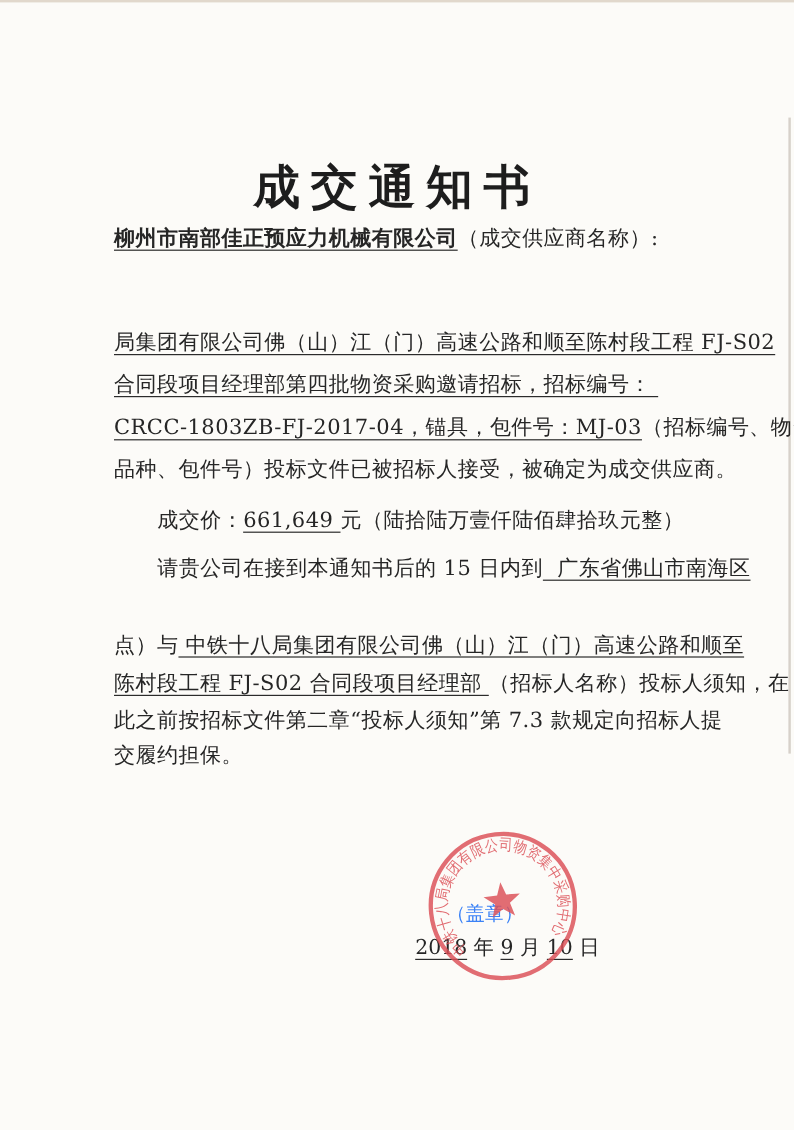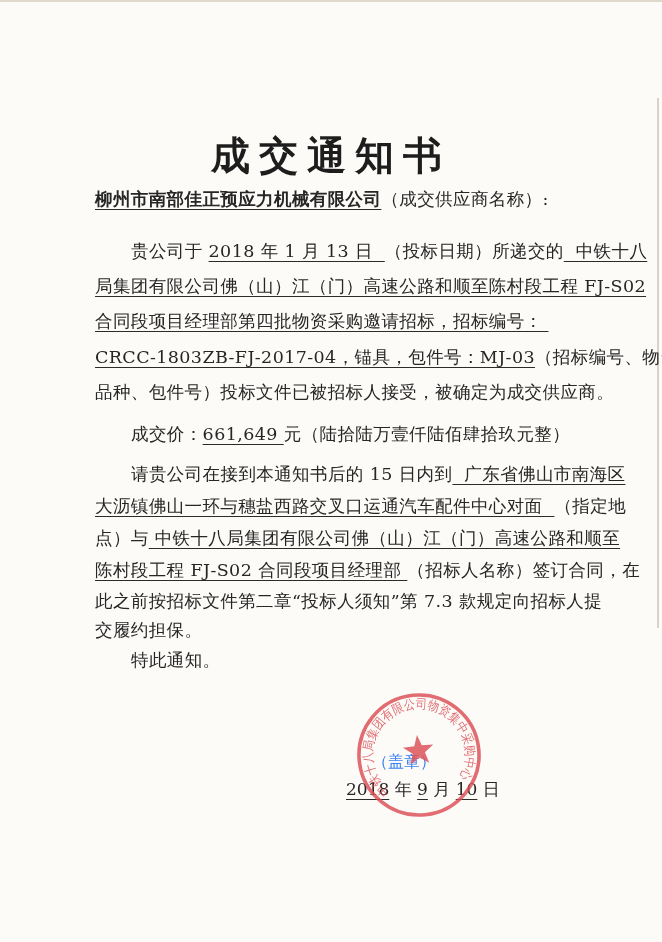--- a/index.html
+++ b/index.html
@@ -35,45 +35,42 @@
 
 <div class="page">
 
   <div class="edge-top"></div>
   <div class="edge-right"></div>
 
   <div class="doc-title">成交通知书</div>
 
   <div class="line" style="top:189px"><span class="u b">柳州市南部佳正预应力机械有限公司</span><span>（成交供应商名称）:</span></div>
 
-  <div class="line indent" style="top:241px"><span>贵公司于 </span><span class="u">2018 年 1 月 13 日  </span><span>（投标日期）所递交的</span><span class="u">  中铁十八</span></div>
 
   <div class="line" style="top:276px"><span class="u">局集团有限公司佛（山）江（门）高速公路和顺至陈村段工程 FJ-S02</span></div>
 
   <div class="line" style="top:311px"><span class="u">合同段项目经理部第四批物资采购邀请招标，招标编号： </span></div>
 
   <div class="line" style="top:347px"><span class="u">CRCC-1803ZB-FJ-2017-04，锚具，包件号：MJ-03</span><span>（招标编号、物资</span></div>
 
   <div class="line" style="top:382px"><span>品种、包件号）投标文件已被招标人接受，被确定为成交供应商。</span></div>
 
   <div class="line indent" style="top:424px"><span>成交价：</span><span class="u">661,649 </span><span>元（陆拾陆万壹仟陆佰肆拾玖元整）</span></div>
 
   <div class="line indent" style="top:464px"><span>请贵公司在接到本通知书后的 15 日内到</span><span class="u">  广东省佛山市南海区</span></div>
 
-  <div class="line" style="top:496px"><span class="u">大沥镇佛山一环与穗盐西路交叉口运通汽车配件中心对面  </span><span>（指定地</span></div>
 
   <div class="line" style="top:528px"><span>点）与</span><span class="u"> 中铁十八局集团有限公司佛（山）江（门）高速公路和顺至</span></div>
 
-  <div class="line" style="top:560px"><span class="u">陈村段工程 FJ-S02 合同段项目经理部 </span><span>（招标人名称）签订合同，在</span></div>
+  <div class="line" style="top:560px"><span class="u">陈村段工程 FJ-S02 合同段项目经理部 </span><span>（招标人名称）投标人须知，在</span></div>
 
   <div class="line" style="top:591px"><span>此之前按招标文件第二章“投标人须知”第 7.3 款规定向招标人提</span></div>
 
   <div class="line" style="top:620px"><span>交履约担保。</span></div>
 
-  <div class="line indent" style="top:650px"><span>特此通知。</span></div>
 
 
   <div class="seal-note">（盖章）</div>
 
   <div class="date-line"><span class="u">2018</span><span> 年 </span><span class="u">9</span><span> 月 </span><span class="u">10</span><span> 日</span></div>
 
   <svg class="stamp" viewBox="0 0 134 134">
     <circle cx="67" cy="67" r="60" fill="none" stroke="#dc4f56" stroke-width="3.6"></circle>
     <path id="ringPath" d="M 34 100 A 46.7 46.7 0 1 1 100 100" fill="none"></path>
     <text font-size="13" fill="#dc4f56" letter-spacing="0" font-family="DejaVu Serif, Liberation Serif, serif">

